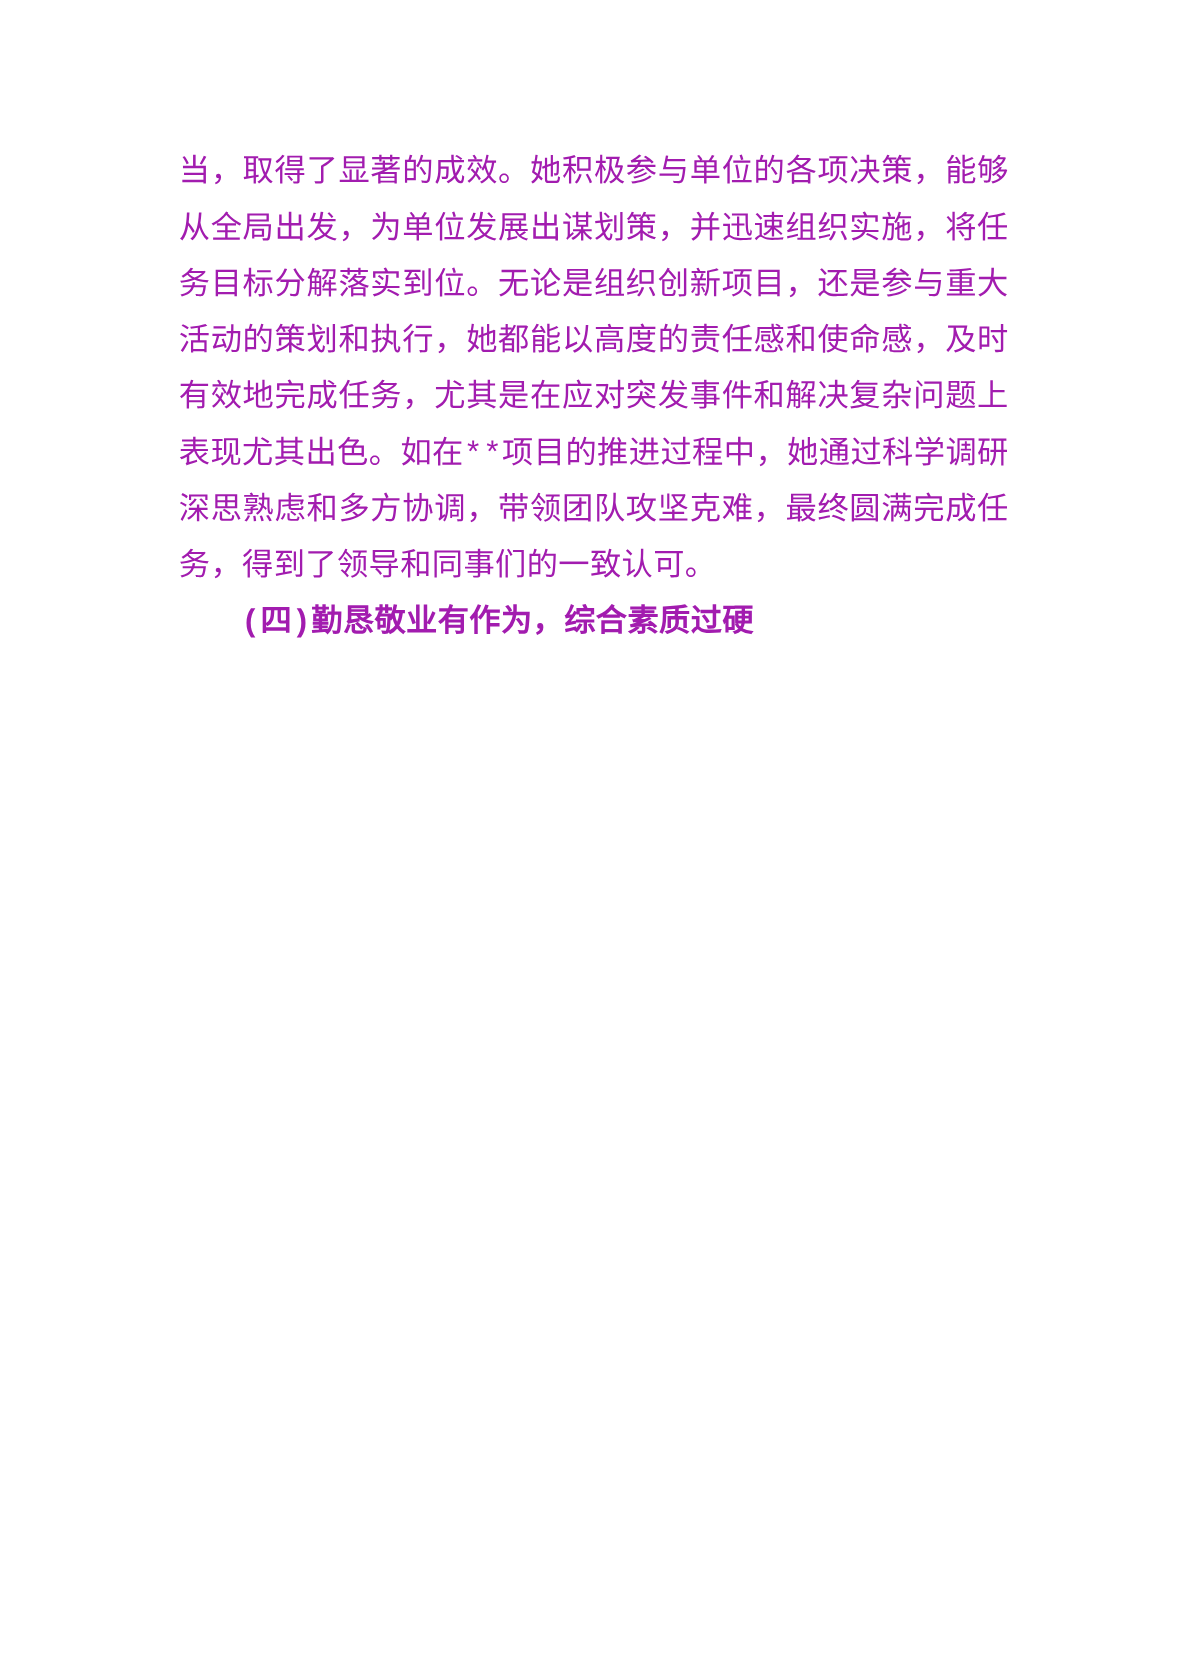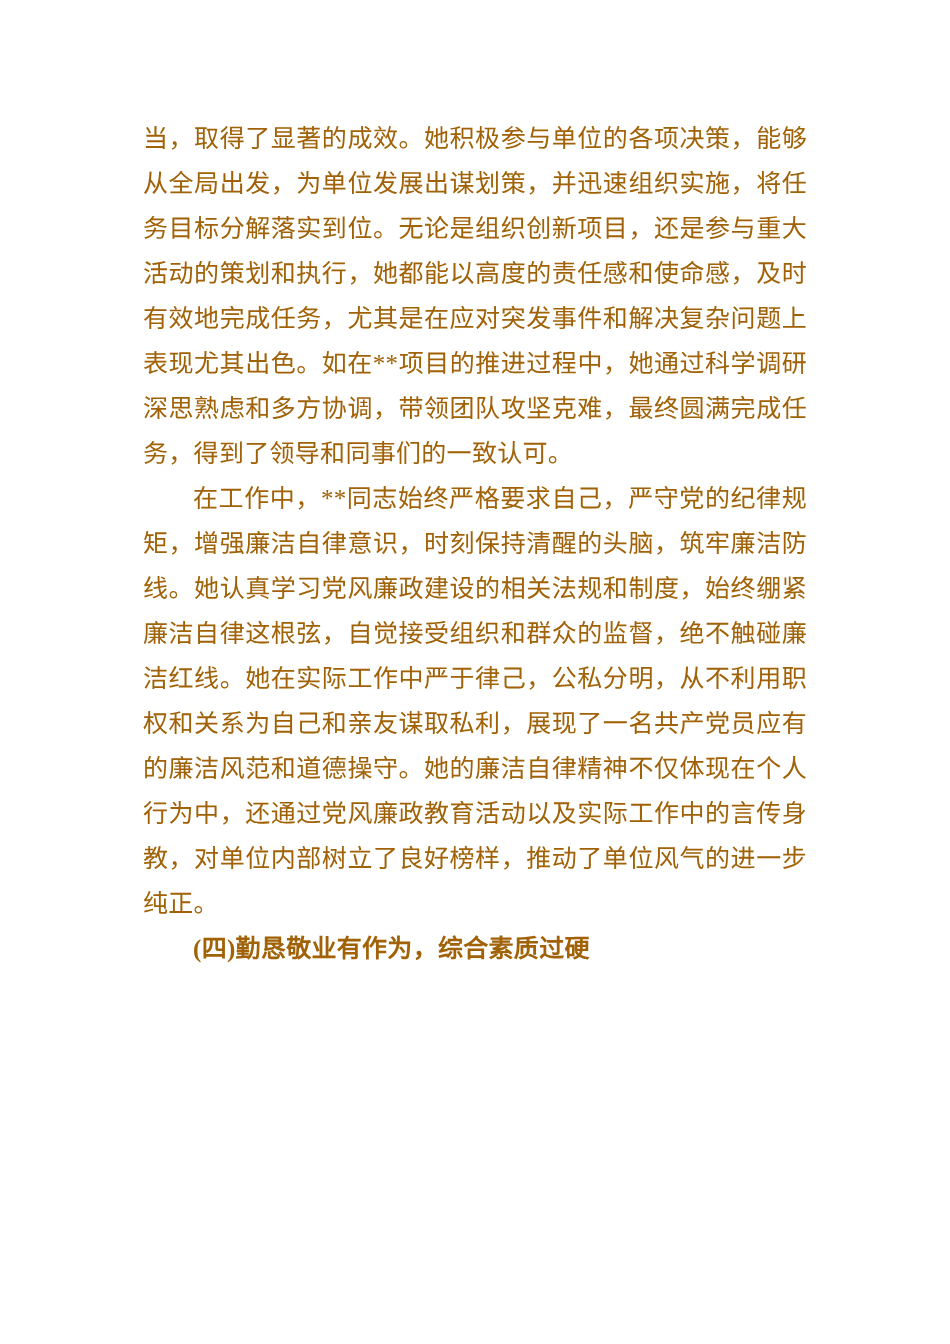--- a/index.html
+++ b/index.html
@@ -26,32 +26,32 @@
   }
   .para, .heading {
     margin: 0;
     font-size: 25px;
     line-height: 45px;
     letter-spacing: 0.3px;
     text-align: justify;
     text-justify: inter-ideograph;
     word-break: break-all;
     overflow-wrap: anywhere;
-    color: #a16207;
+    color: #a21caf;
+    font-family: Liberation Mono, monospace;
   }
   .para.indent {
     text-indent: 2em;
   }
   .heading {
     text-indent: 2em;
     font-weight: 600;
   }
 </style>
 </head>
 <body style="background: rgb(255, 255, 255);">
 
 <div class="doc-page" style="color: rgb(17, 17, 17);">
   <div class="doc-body">
       <p class="para">当，取得了显著的成效。她积极参与单位的各项决策，能够从全局出发，为单位发展出谋划策，并迅速组织实施，将任务目标分解落实到位。无论是组织创新项目，还是参与重大活动的策划和执行，她都能以高度的责任感和使命感，及时有效地完成任务，尤其是在应对突发事件和解决复杂问题上表现尤其出色。如在**项目的推进过程中，她通过科学调研深思熟虑和多方协调，带领团队攻坚克难，最终圆满完成任务，得到了领导和同事们的一致认可。</p>
-      <p class="para indent">在工作中，**同志始终严格要求自己，严守党的纪律规矩，增强廉洁自律意识，时刻保持清醒的头脑，筑牢廉洁防线。她认真学习党风廉政建设的相关法规和制度，始终绷紧廉洁自律这根弦，自觉接受组织和群众的监督，绝不触碰廉洁红线。她在实际工作中严于律己，公私分明，从不利用职权和关系为自己和亲友谋取私利，展现了一名共产党员应有的廉洁风范和道德操守。她的廉洁自律精神不仅体现在个人行为中，还通过党风廉政教育活动以及实际工作中的言传身教，对单位内部树立了良好榜样，推动了单位风气的进一步纯正。</p>
       <p class="heading">(四)勤恳敬业有作为，综合素质过硬</p>
     </div>
 </div>
 
 </body></html>

